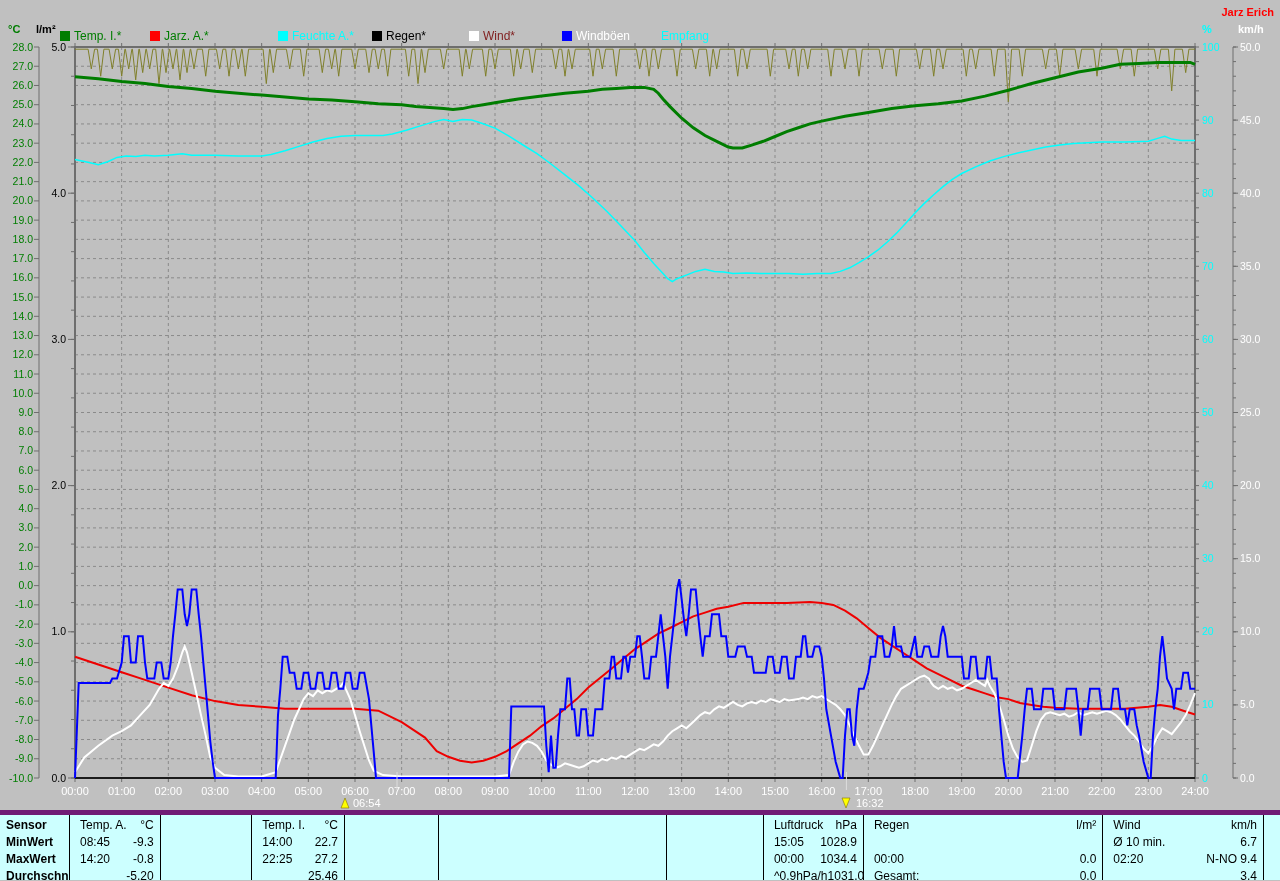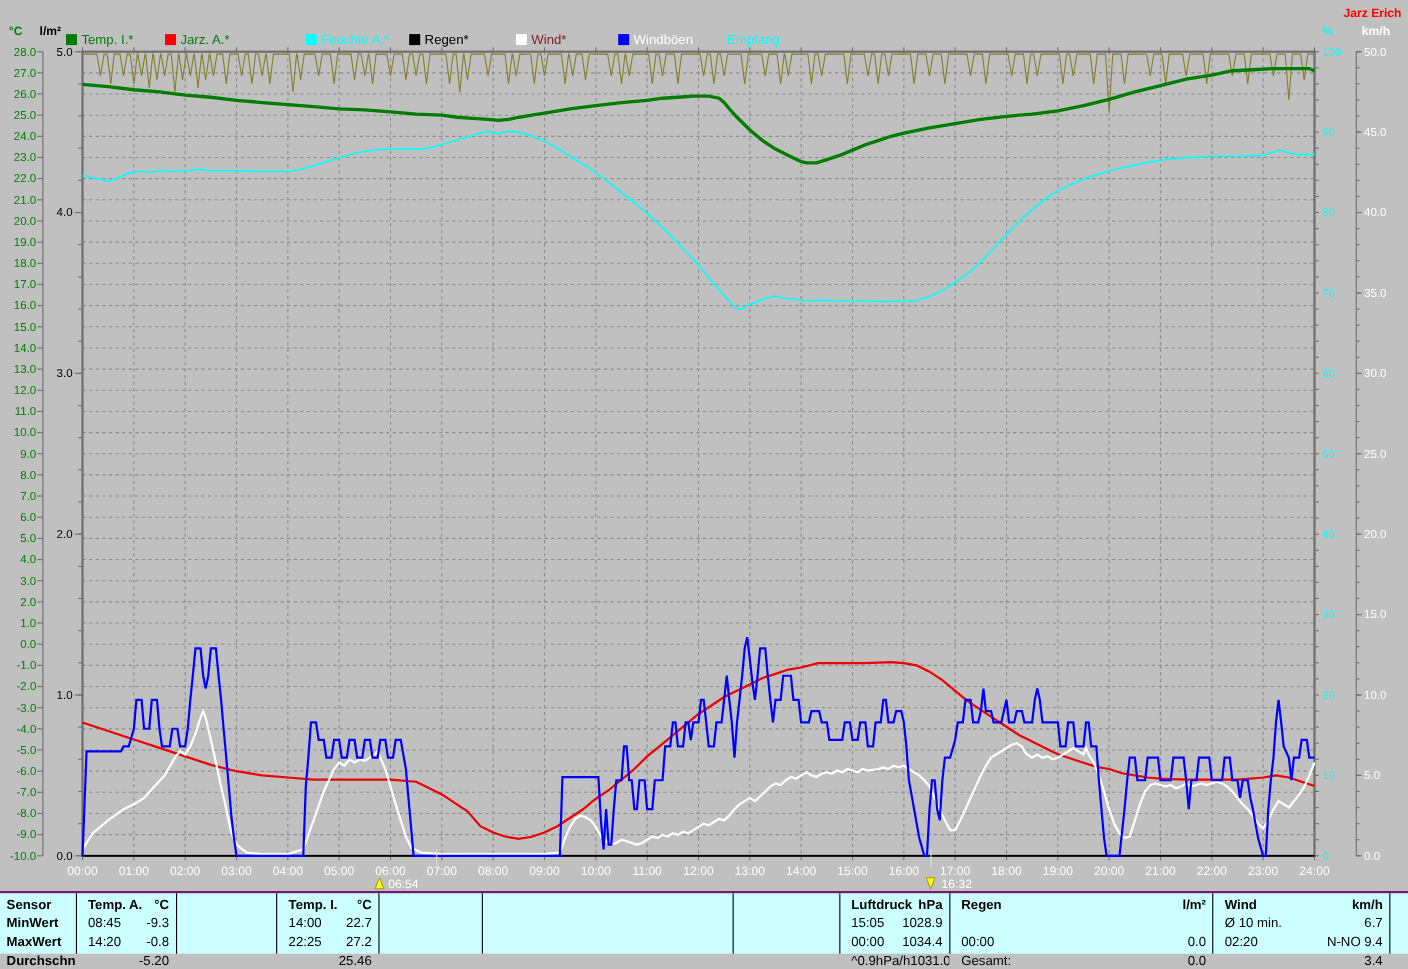--- a/index.html
+++ b/index.html
@@ -11,28 +11,28 @@
   .unit{position:absolute;top:23px;font-size:11px;font-weight:bold;}
   .unit-c{left:8px;color:#007d00;}
   .unit-lm2{left:36px;color:#000000;}
   .unit-pct{left:1202px;color:#00ffff;}
   .unit-kmh{left:1238px;color:#ffffff;}
   #legend{position:absolute;top:29px;left:0;width:1280px;height:15px;}
   .leg-item{position:absolute;top:0;display:flex;align-items:center;height:14px;}
   .leg-sq{width:10px;height:10px;display:inline-block;}
   .leg-label{margin-left:4px;font-size:12px;white-space:nowrap;}
   #chart{position:absolute;top:0;left:0;}
-  #summary-table{position:absolute;left:0;top:810px;width:1280px;height:57px;background:#ccffff;
-                 border-top:2px solid #701a75;display:flex;box-sizing:border-box;}
+  #summary-table{position:absolute;left:0;top:810px;width:1280px;height:70px;background:#ccffff;
+                 border-top:5px solid #701a75;display:flex;box-sizing:border-box;}
   .tcol{box-sizing:border-box;border-right:1px solid #000;padding-top:2px;}
   .tcol:last-child{border-right:none;}
   .tcell{height:17px;line-height:17px;display:flex;justify-content:space-between;
          padding:0 6px;font-size:12px;color:#000;white-space:nowrap;overflow:hidden;}
   .tcell .l{padding-left:4px;}
-  .thead{font-weight:bold;}
+  .thead{font-weight:normal;}
   .rowlab{font-weight:bold;}
 </style>
 </head>
 <body>
 
 <div class="screen">
   <div class="station">Jarz Erich</div>
 
   <div class="unit unit-c">°C</div>
   <div class="unit unit-lm2">l/m²</div>

